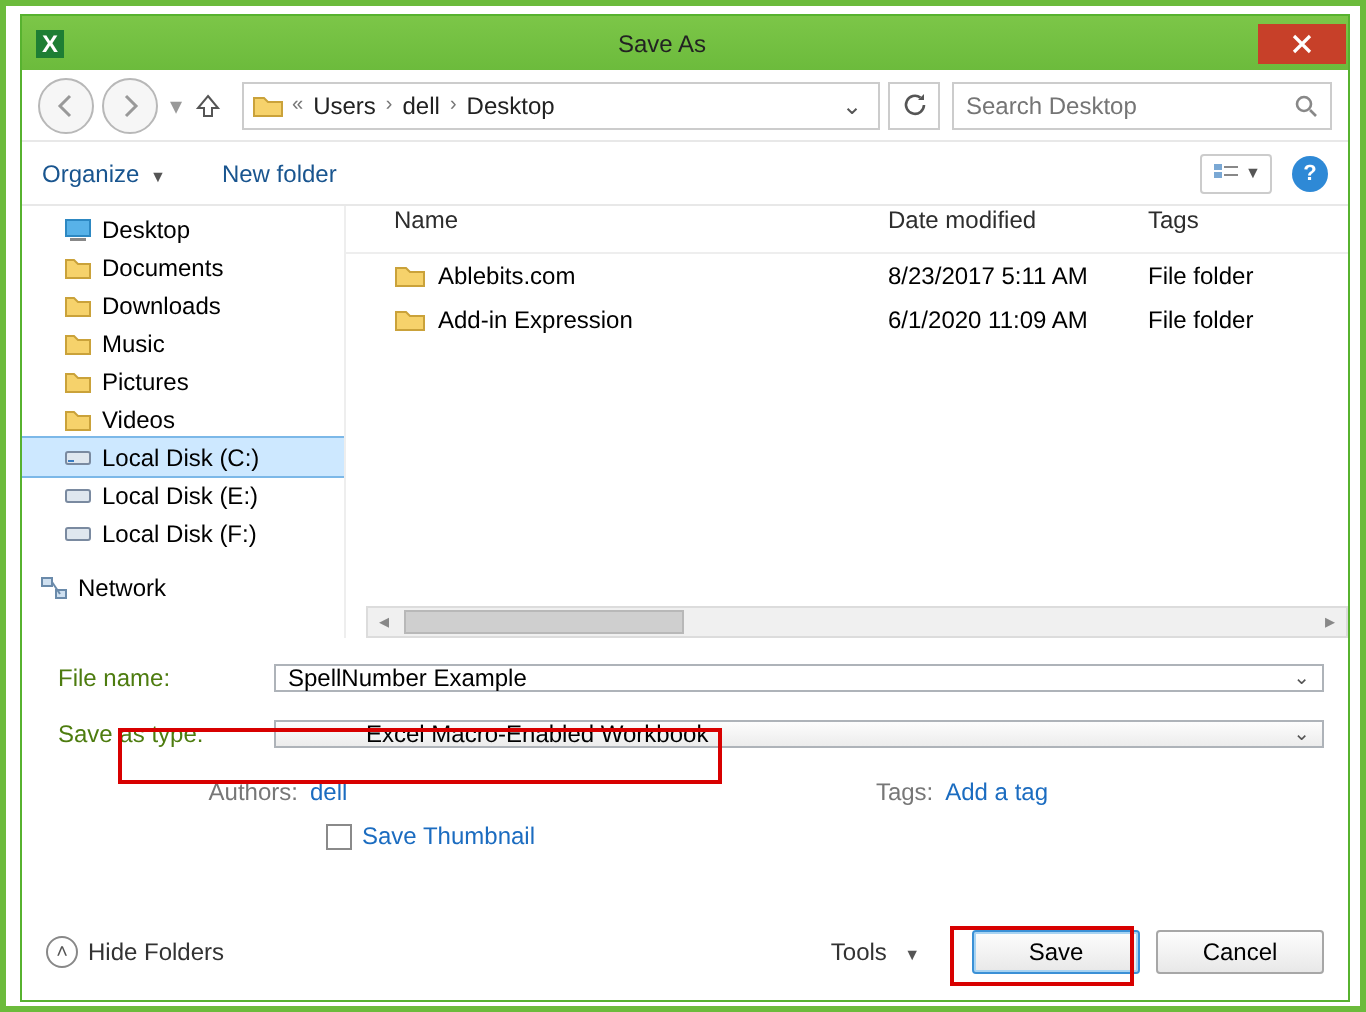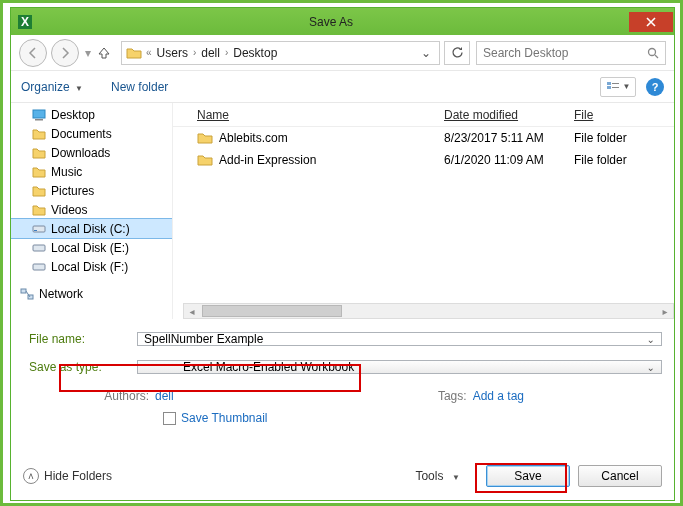--- a/index.html
+++ b/index.html
@@ -29,21 +29,21 @@
   .tb-spacer{flex:1;}
   .tb-view{width:36px;height:20px;border:1px solid #ccc;display:flex;align-items:center;justify-content:center;margin-right:10px;color:#555;border-radius:2px;}
   .tb-help{width:18px;height:18px;border-radius:50%;background:#2e89d6;color:#fff;display:flex;align-items:center;justify-content:center;font-weight:bold;font-size:11px;}
   .body-split{display:flex;height:216px;}
   .tree{width:162px;padding:2px 0;border-right:1px solid #eee;overflow:hidden;}
   .tree-row{height:19px;display:flex;align-items:center;padding-left:20px;cursor:pointer;white-space:nowrap;}
   .tree-row.sel{background:#cde8ff;outline:1px solid #7cb8e8;}
   .tree-icon{width:16px;height:14px;margin-right:4px;display:inline-flex;align-items:center;justify-content:center;}
   .tree-indent{padding-left:8px;}
   .list{flex:1;position:relative;}
-  .list-header{display:flex;height:24px;align-items:center;border-bottom:1px solid #eee;color:#2d2d2d;text-decoration:underline;}
+  .list-header{display:flex;height:24px;align-items:flex-start;border-bottom:1px solid #eee;color:#2d2d2d;}
   .col-name{flex:1;padding-left:24px;}
   .col-date{width:130px;margin-left:48px;}
   .col-type{width:100px;}
   .list-row{display:flex;height:22px;align-items:center;}
   .list-row .col-name{display:flex;}
   .folder-ico{width:16px;height:14px;margin-right:6px;display:inline-flex;}
   .list-scroll-x{position:absolute;bottom:0;left:10px;right:0;height:16px;background:#f0f0f0;border:1px solid #dcdcdc;display:flex;align-items:center;}
   .sb-btn{width:16px;height:14px;display:flex;align-items:center;justify-content:center;color:#888;font-size:10px;}
   .sb-thumb{width:140px;height:12px;background:#cfcfcf;border:1px solid #b8b8b8;margin-left:2px;}
   .form-area{padding:8px 12px 4px 18px;}
@@ -239,21 +239,21 @@
               </svg>
             </span>
             <span>Network</span>
           </div>
       </div>
 
       <div class="list">
         <div class="list-header">
           <div class="col-name">Name</div>
           <div class="col-date">Date modified</div>
-          <div class="col-type">File</div>
+          <div class="col-type">Tags</div>
         </div>
         <div class="list-row">
           <div class="col-name">
               <span class="folder-ico">
                 <svg width="16" height="14" viewBox="0 0 16 14">
                   <path d="M1 3 L6 3 L8 5 L15 5 L15 12 L1 12 Z" fill="#f6d26b" stroke="#caa23a"></path>
                 </svg>
               </span>
               <span>Ablebits.com</span>
             </div>

